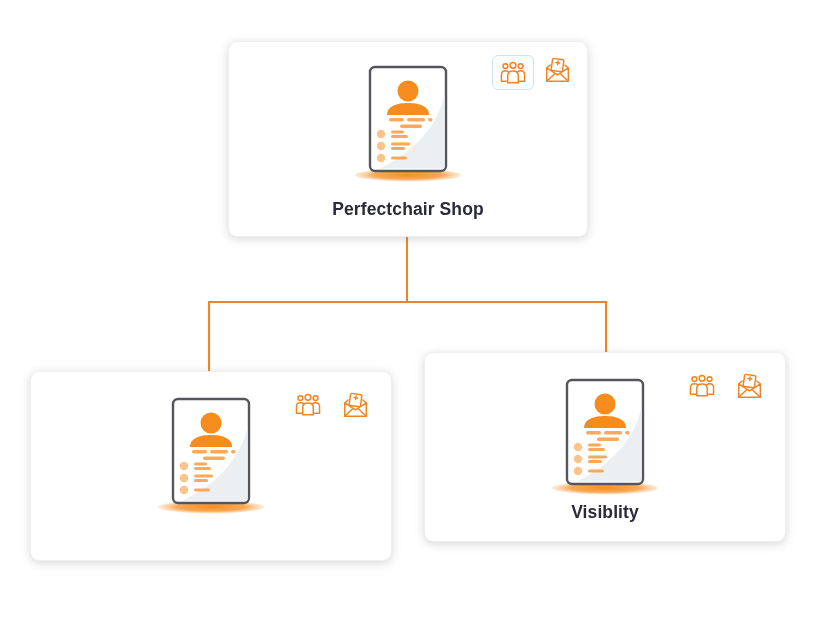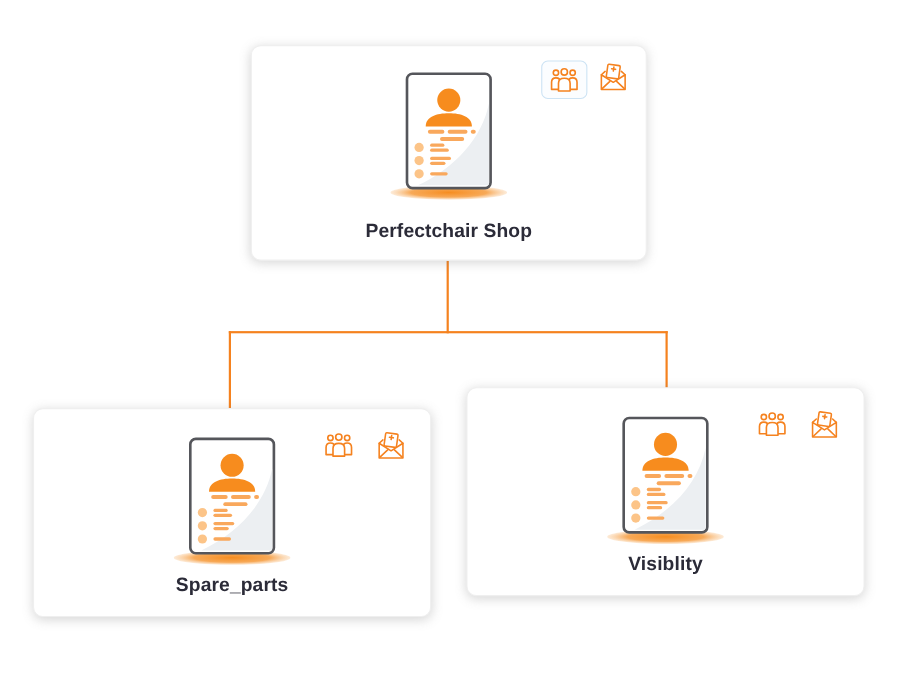--- a/index.html
+++ b/index.html
@@ -219,21 +219,20 @@
           <rect x="41" y="92.5" width="16" height="3" rx="1.5"></rect>
         </g>
         <g fill="#fcc488">
           <circle cx="31" cy="70" r="4.2"></circle>
           <circle cx="31" cy="82" r="4.2"></circle>
           <circle cx="31" cy="94" r="4.2"></circle>
         </g>
       </svg>
     </div>
 
-    <div class="card-label">Spare_parts</div>
   </div>
 
   <div class="card card-right">
     <div class="icon-row">
       <span class="icon-btn">
         <svg width="28" height="25" viewBox="0 0 30 27">
           <g fill="#ffffff" stroke="#f5821f" stroke-width="1.6" stroke-linejoin="round">
             <path d="M2.5,23 V16 Q2.5,11.6 6.8,11.6 Q11.1,11.6 11.1,16 V23 Z"></path>
             <path d="M18.9,23 V16 Q18.9,11.6 23.2,11.6 Q27.5,11.6 27.5,16 V23 Z"></path>
             <path d="M9.3,24.5 V17 Q9.3,12 15,12 Q20.7,12 20.7,17 V24.5 Z"></path>

